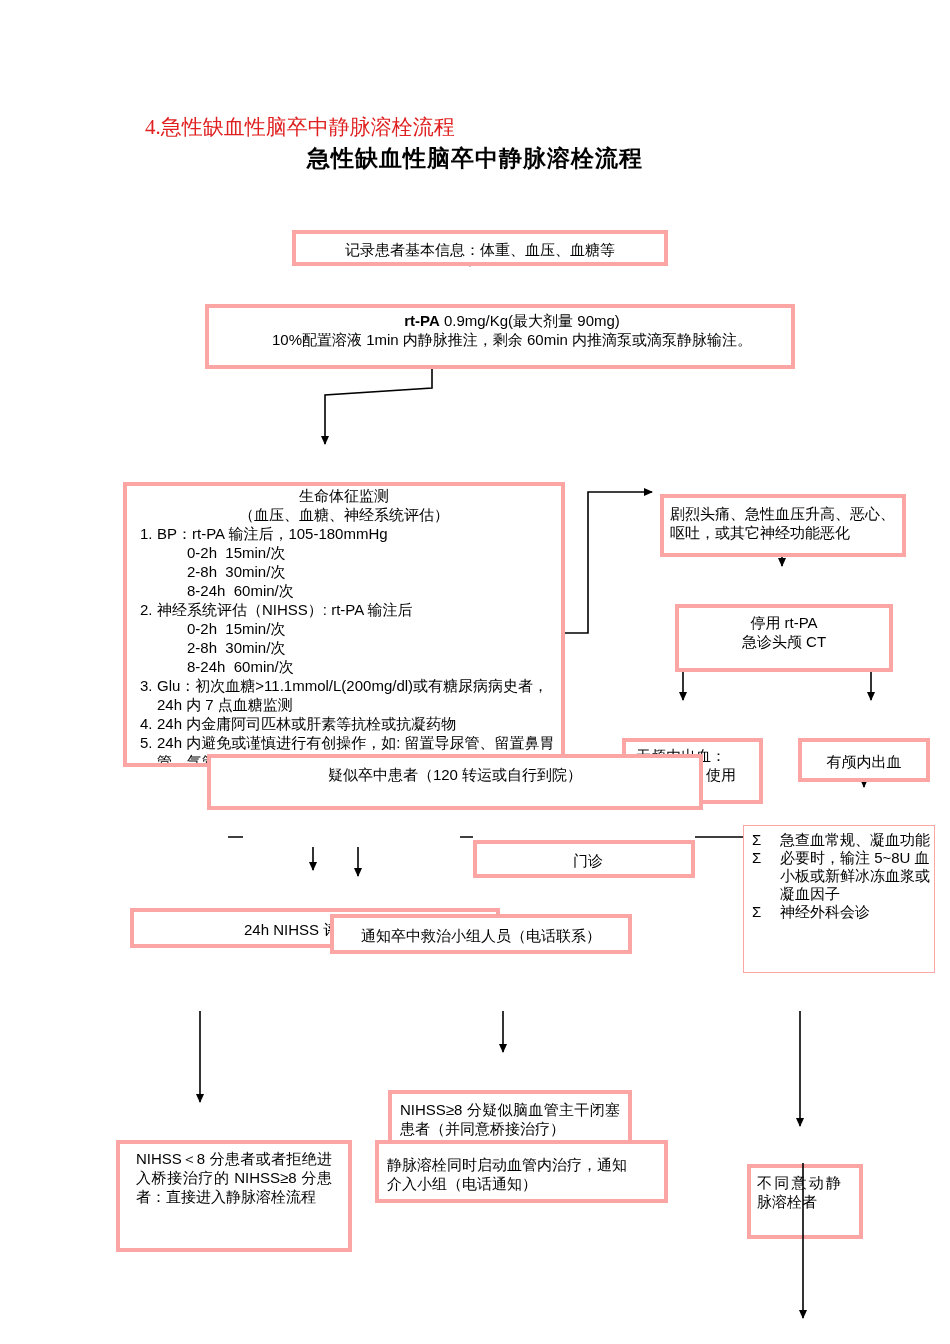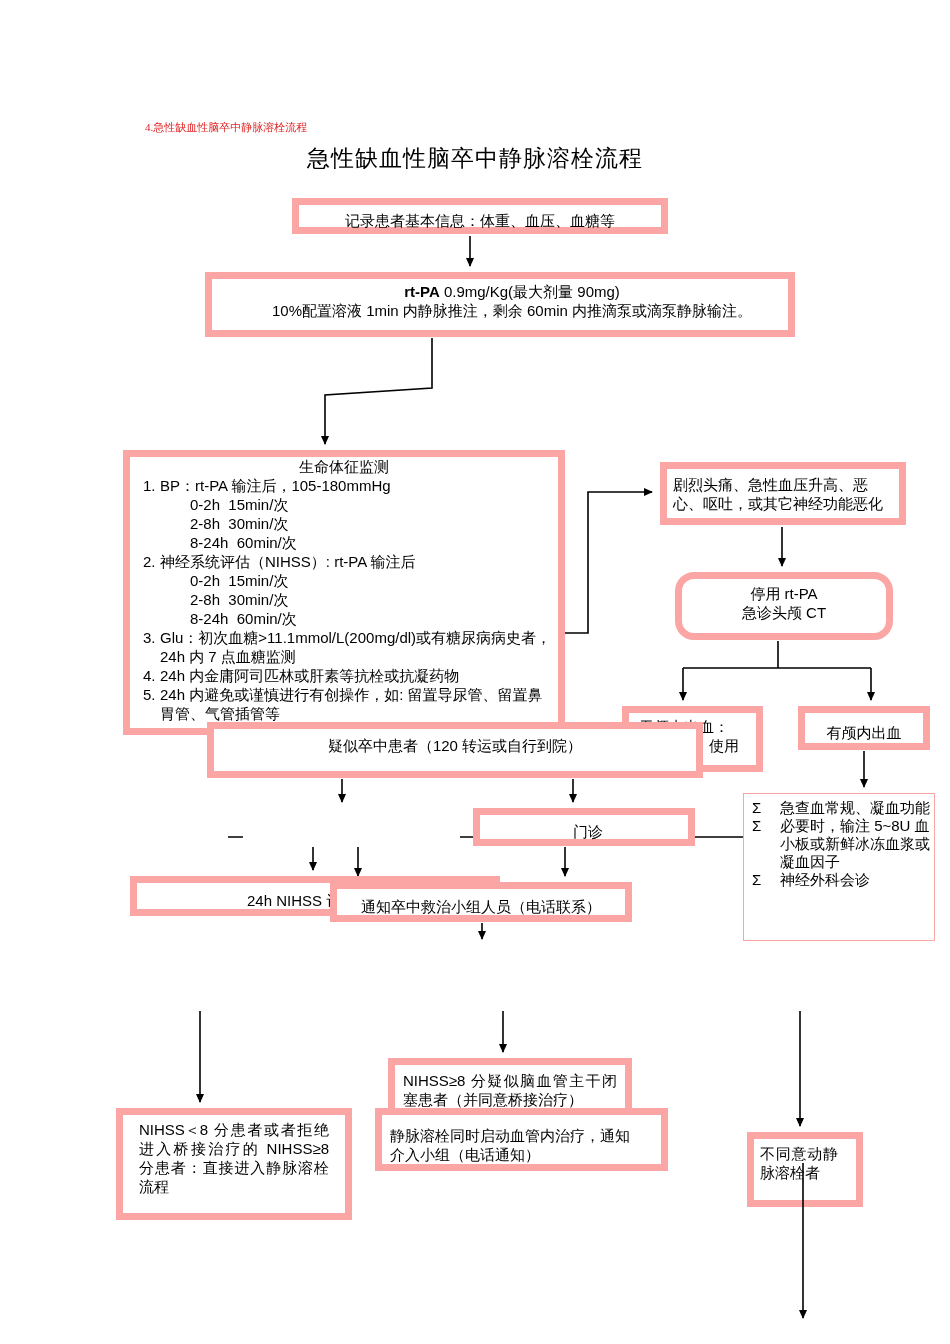--- a/index.html
+++ b/index.html
@@ -1,44 +1,44 @@
 <!DOCTYPE html>
 <html><head>
 <meta charset="utf-8">
 <style>
   html,body{margin:0;padding:0;background:#ffffff;}
   .page{
     position:relative;width:950px;height:1344px;background:#fff;overflow:hidden;
     font-family:"Liberation Sans","DejaVu Sans",sans-serif;color:#000;
   }
   .red-heading{
-    position:absolute;left:145px;top:116px;font-size:11px;line-height:22px;
+    position:absolute;left:145px;top:116px;font-size:21px;line-height:22px;
     color:#e02020;font-family:"Liberation Serif","DejaVu Serif",serif;
   }
   .main-title{
     position:absolute;left:0;top:143px;width:950px;text-align:center;
-    font-size:23px;font-weight:normal;letter-spacing:1px;
+    font-size:23px;font-weight:bold;letter-spacing:1px;
   }
   svg.connectors{position:absolute;left:0;top:0;z-index:1;}
   svg.connectors.top{z-index:10;}
   .node{
-    position:absolute;background:#fff;border:7px solid #fca5a5;box-sizing:border-box;
-    font-size:15px;line-height:19px;z-index:2;
+    position:absolute;background:#fff;border:4px solid #fca5a5;box-sizing:border-box;
+    font-size:15px;line-height:19px;z-index:2;margin-top:32px;
   }
   .ctr{text-align:center;}
   .node-record{left:292px;top:198px;width:376px;height:36px;line-height:31px;}
   .node-rtpa{left:205px;top:272px;width:590px;height:65px;padding-top:3px;padding-left:24px;}
   .node-vitals{left:123px;top:450px;width:442px;height:285px;overflow:hidden;padding-top:0;}
   .vc{text-align:center;line-height:19px;}
   .vi{display:flex;align-items:flex-start;}
   .vn{flex:0 0 30px;padding-left:13px;box-sizing:border-box;}
   .vb{flex:1 1 auto;padding-right:6px;}
   .vs{white-space:pre;margin-left:30px;}
   .node-worsening{left:660px;top:462px;width:246px;height:63px;padding:6px 6px;}
-  .node-stop{left:675px;top:572px;width:218px;height:68px;padding-top:5px;border-radius:19px;}
+  .node-stop{left:675px;top:572px;width:218px;height:68px;padding-top:5px;}
   .node-noich{left:622px;top:706px;width:141px;height:66px;padding:4px 0 0 10px;}
   .noich-l2{margin-left:70px;}
   .node-ich{left:798px;top:706px;width:132px;height:44px;line-height:39px;}
   .node-mgmt{left:743px;top:793px;width:192px;height:148px;border-width:1px;padding:5px 2px 0 8px;line-height:18px;}
   .mi{display:flex;align-items:flex-start;}
   .mk{flex:0 0 28px;}
   .mt{flex:1 1 auto;}
   .node-suspect{left:207px;top:722px;width:496px;height:56px;z-index:5;padding-top:7px;}
   .node-er{left:243px;top:808px;width:217px;height:38px;line-height:33px;}
   .node-clinic{left:473px;top:808px;width:222px;height:38px;line-height:33px;padding-left:8px;}
@@ -93,20 +93,21 @@
     <span>记录患者基本信息：体重、血压、血糖等</span>
   </div>
 
   <div class="node ctr node-rtpa">
     <div><span class="b">rt-PA</span><span> 0.9mg/Kg(最大剂量 90mg)</span></div>
     <div>10%配置溶液 1min 内静脉推注，剩余 60min 内推滴泵或滴泵静脉输注。</div>
   </div>
 
   <div class="node node-vitals">
     <div class="vc">生命体征监测</div>
+    <div class="vc">（血压、血糖、神经系统评估）</div>
     <div class="vi">
       <span class="vn">1.</span>
       <div class="vb">
         <div>BP：rt-PA 输注后，105-180mmHg</div>
         <div class="vs">0-2h  15min/次</div>
         <div class="vs">2-8h  30min/次</div>
         <div class="vs">8-24h  60min/次</div>
       </div>
     </div>
     <div class="vi">

